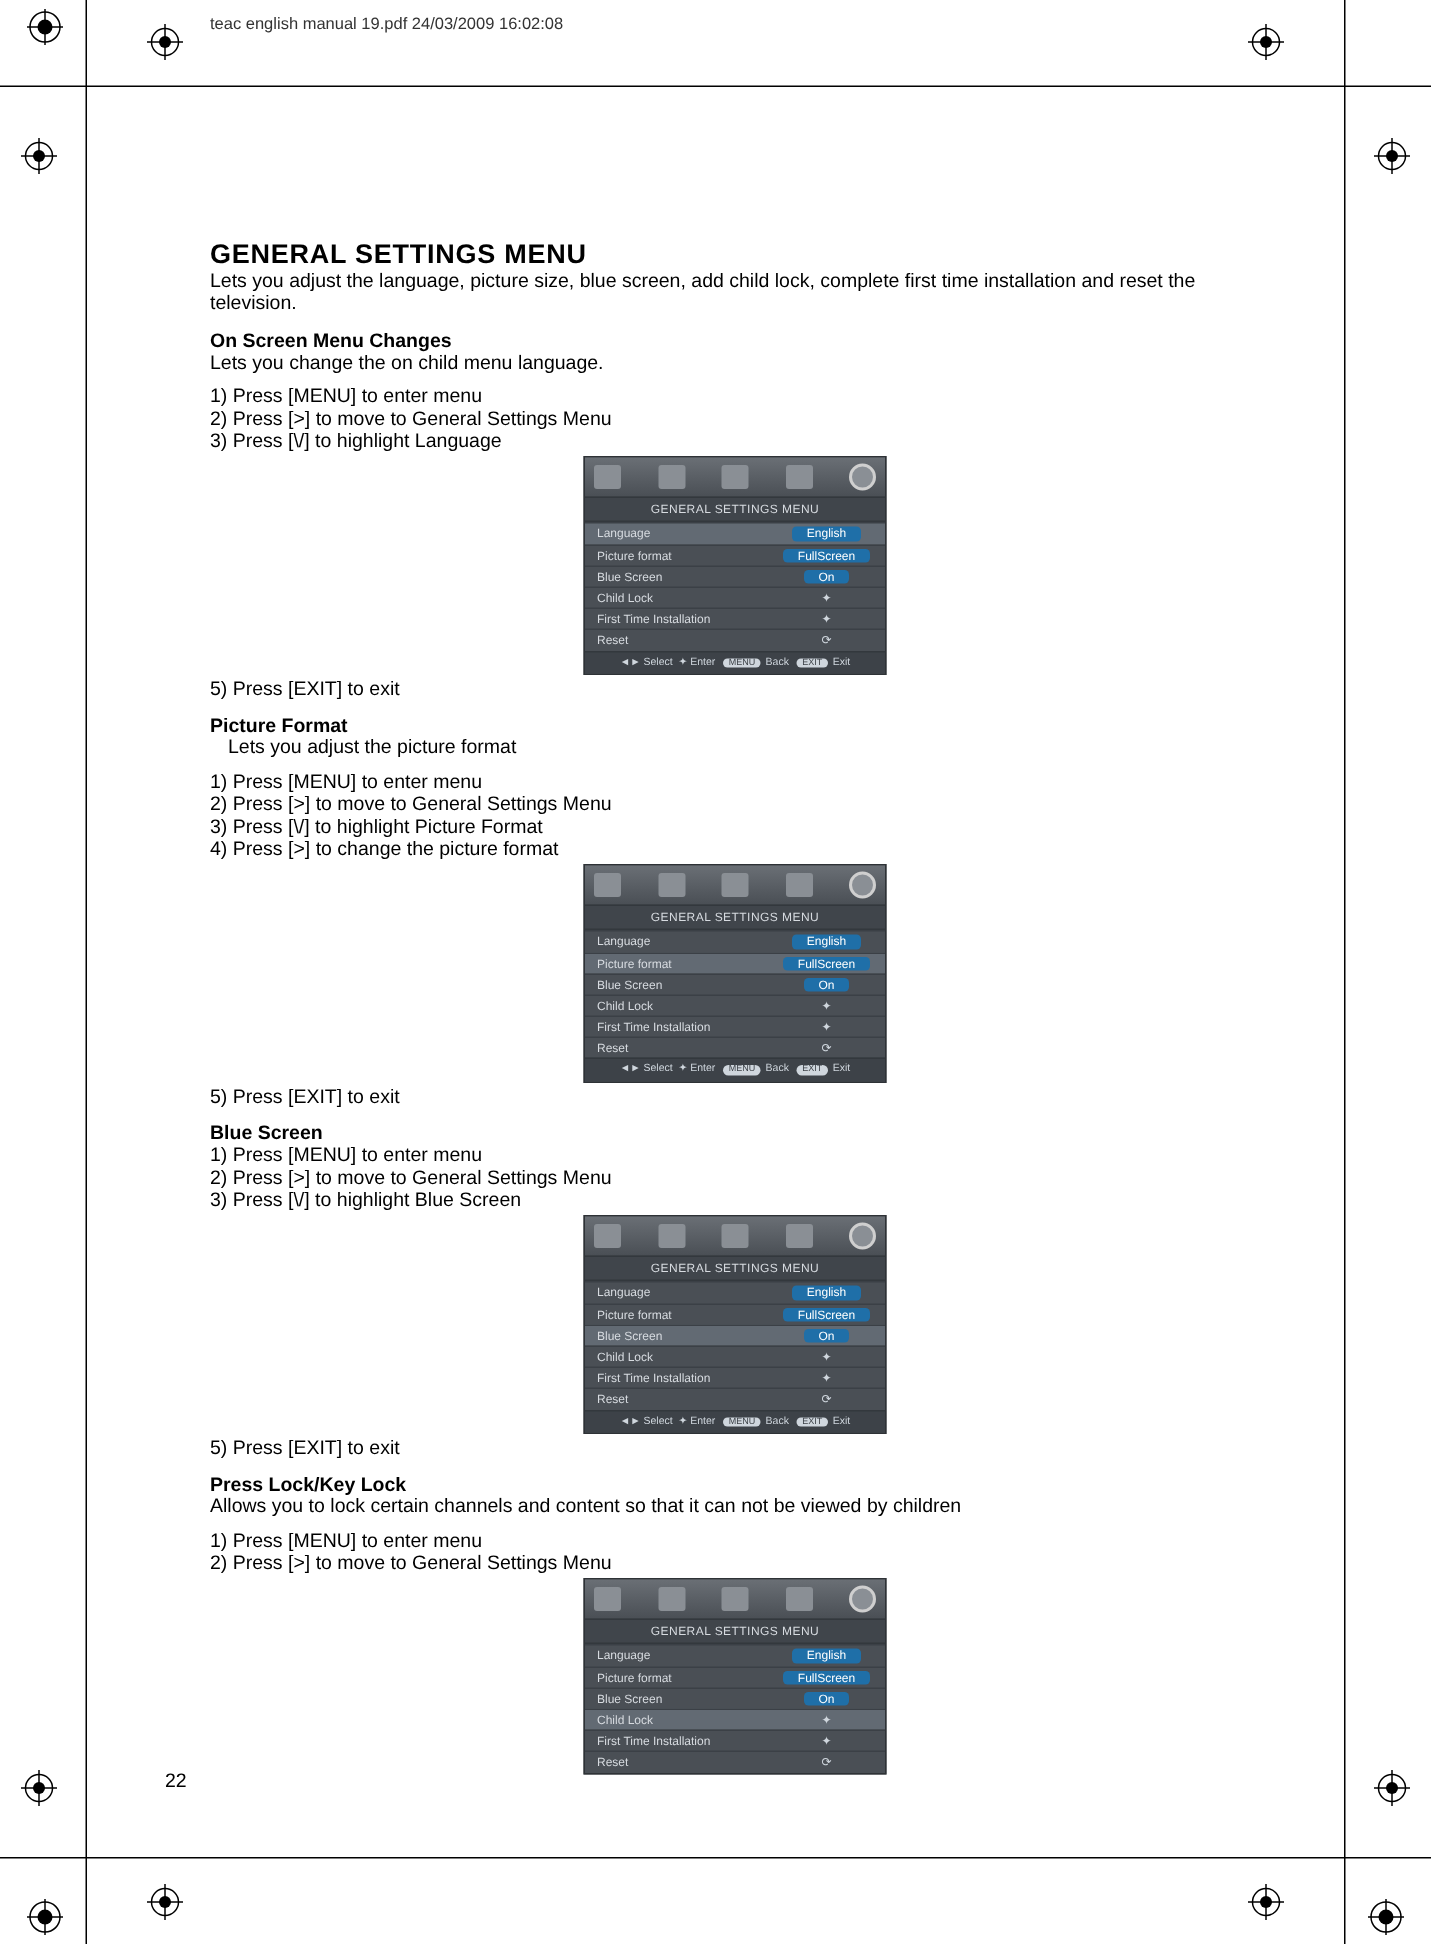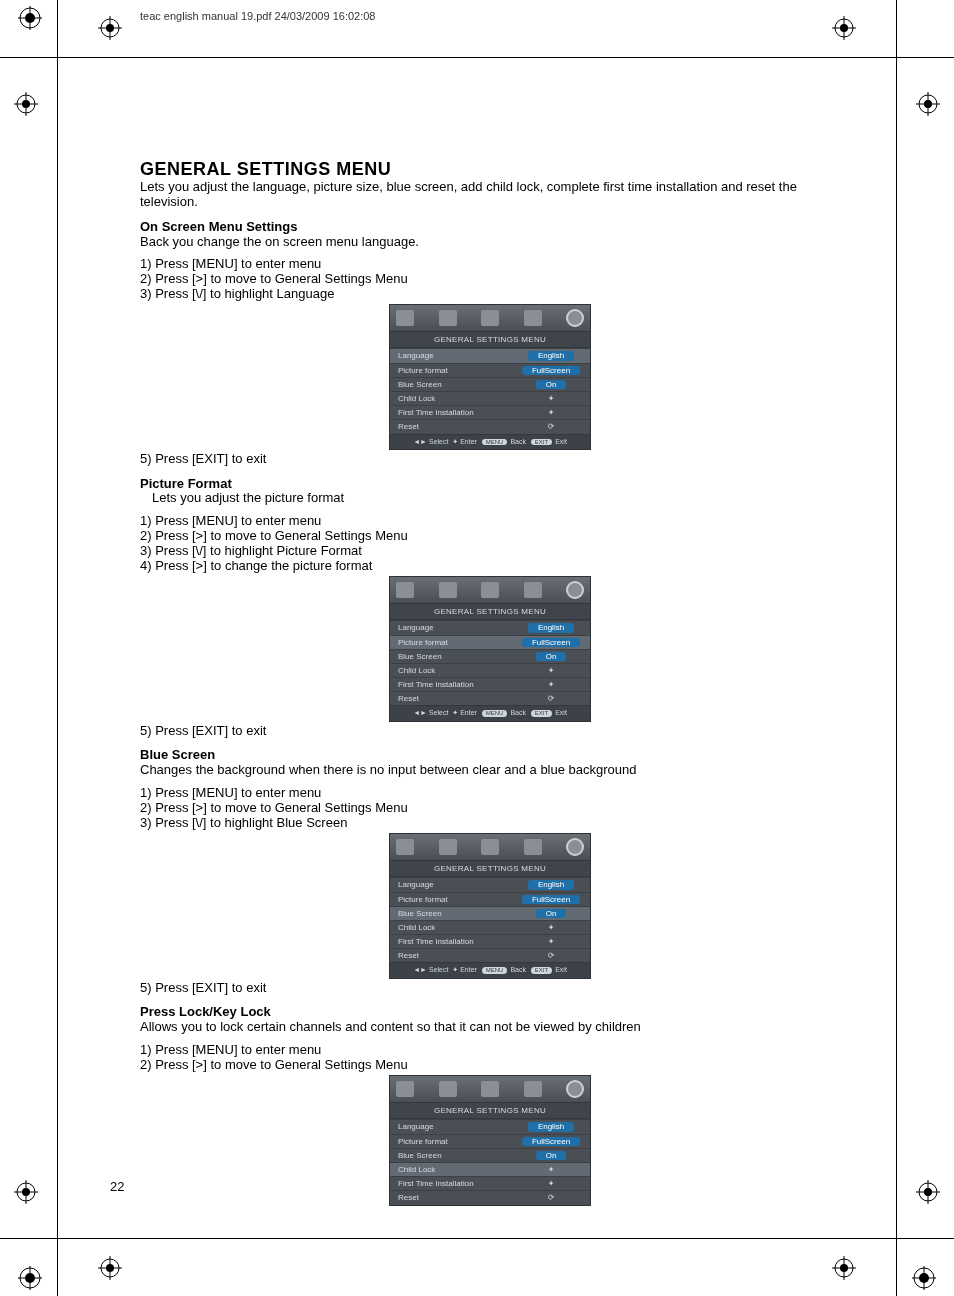--- a/index.html
+++ b/index.html
@@ -220,22 +220,22 @@
 <div class="header-line">teac english manual 19.pdf   24/03/2009   16:02:08</div>
 
 <div class="content">
 
   <div class="body">
     <p class="h2">GENERAL SETTINGS MENU</p>
     <p class="lead">Lets you adjust the language, picture size, blue screen, add child lock, complete first time installation and reset the television.</p>
 
     <div id="sections">
         <div class="sec">
-          <p class="bold" style="margin: 0px;">On Screen Menu Settings</p>
-          <p class="lead" style="margin: 0px 0px 8px;">Back you change the on screen menu language.</p>
+          <p class="bold" style="margin: 0px;">On Screen Menu Changes</p>
+          <p class="lead" style="margin: 0px 0px 8px;">Lets you change the on child menu language.</p>
           <p class="step">1) Press [MENU] to enter menu</p>
           <p class="step">2) Press [&gt;] to move to General Settings Menu</p>
           <p class="step">3) Press [\/] to highlight Language</p>
           <div class="osd-wrap"><div class="osd">
     <div class="osd-top">
       <span class="icon"></span>
       <span class="icon"></span>
       <span class="icon"></span>
       <span class="icon"></span>
       <span class="icon active"></span>
@@ -322,21 +322,20 @@
       <span>◄►</span> <span>Select</span>
       &nbsp;<span>✦</span> <span>Enter</span>
       &nbsp;<span class="btn">MENU</span> <span>Back</span>
       &nbsp;<span class="btn">EXIT</span> <span>Exit</span>
     </div>
   </div></div>
           <p class="step">5) Press [EXIT] to exit</p>
         </div>
         <div class="sec">
           <p class="bold" style="margin: 0px;">Blue Screen</p>
-          <p class="lead" style="margin: 0px 0px 8px;">Changes the background when there is no input between clear and a blue background</p>
           <p class="step">1) Press [MENU] to enter menu</p>
           <p class="step">2) Press [&gt;] to move to General Settings Menu</p>
           <p class="step">3) Press [\/] to highlight Blue Screen</p>
           <div class="osd-wrap"><div class="osd">
     <div class="osd-top">
       <span class="icon"></span>
       <span class="icon"></span>
       <span class="icon"></span>
       <span class="icon"></span>
       <span class="icon active"></span>

